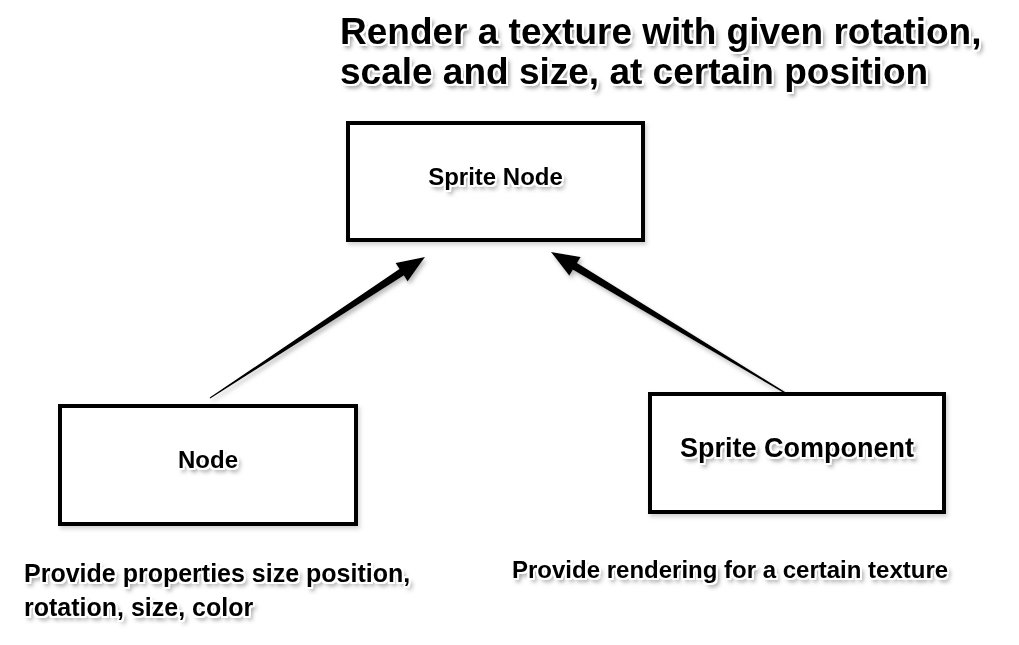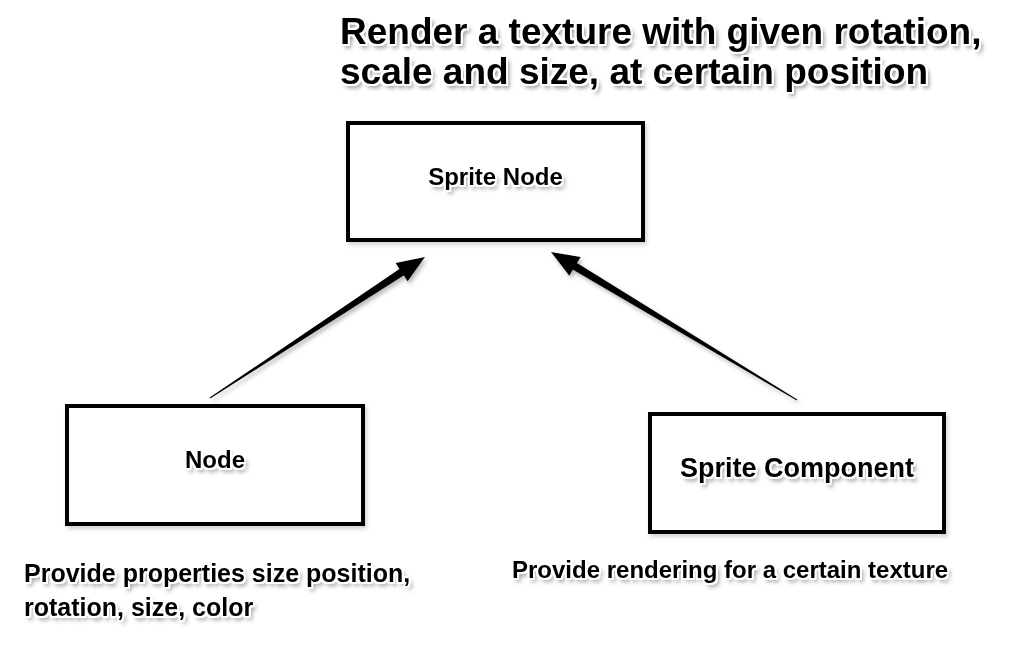--- a/index.html
+++ b/index.html
@@ -39,22 +39,22 @@
     box-sizing: border-box;
     border: 4px solid #000000;
     background: #ffffff;
     display: flex;
     align-items: center;
     justify-content: center;
     padding-bottom: 10px;
     box-shadow: 2px 3px 4px rgba(160,160,160,0.45);
   }
   .box-sprite-node { left: 346px; top: 121px; width: 299px; height: 121px; }
-  .box-node        { left:  65px; top: 404px; width: 300px; height: 122px; }
-  .box-sprite-component { left: 648px; top: 412px; width: 298px; height: 122px; }
+  .box-node        { left:  58px; top: 404px; width: 300px; height: 122px; }
+  .box-sprite-component { left: 648px; top: 392px; width: 298px; height: 122px; }
   .label-lg { font-size: 24px; }
   .label-md { font-size: 27px; }
   .caption {
     position: absolute;
     font-size: 25px;
     line-height: 34px;
     white-space: nowrap;
   }
   .caption-node { left: 24px; top: 556px; }
   .caption-sprite-component { left: 492px; top: 553px; font-size: 24px; margin-left: 20px; }

